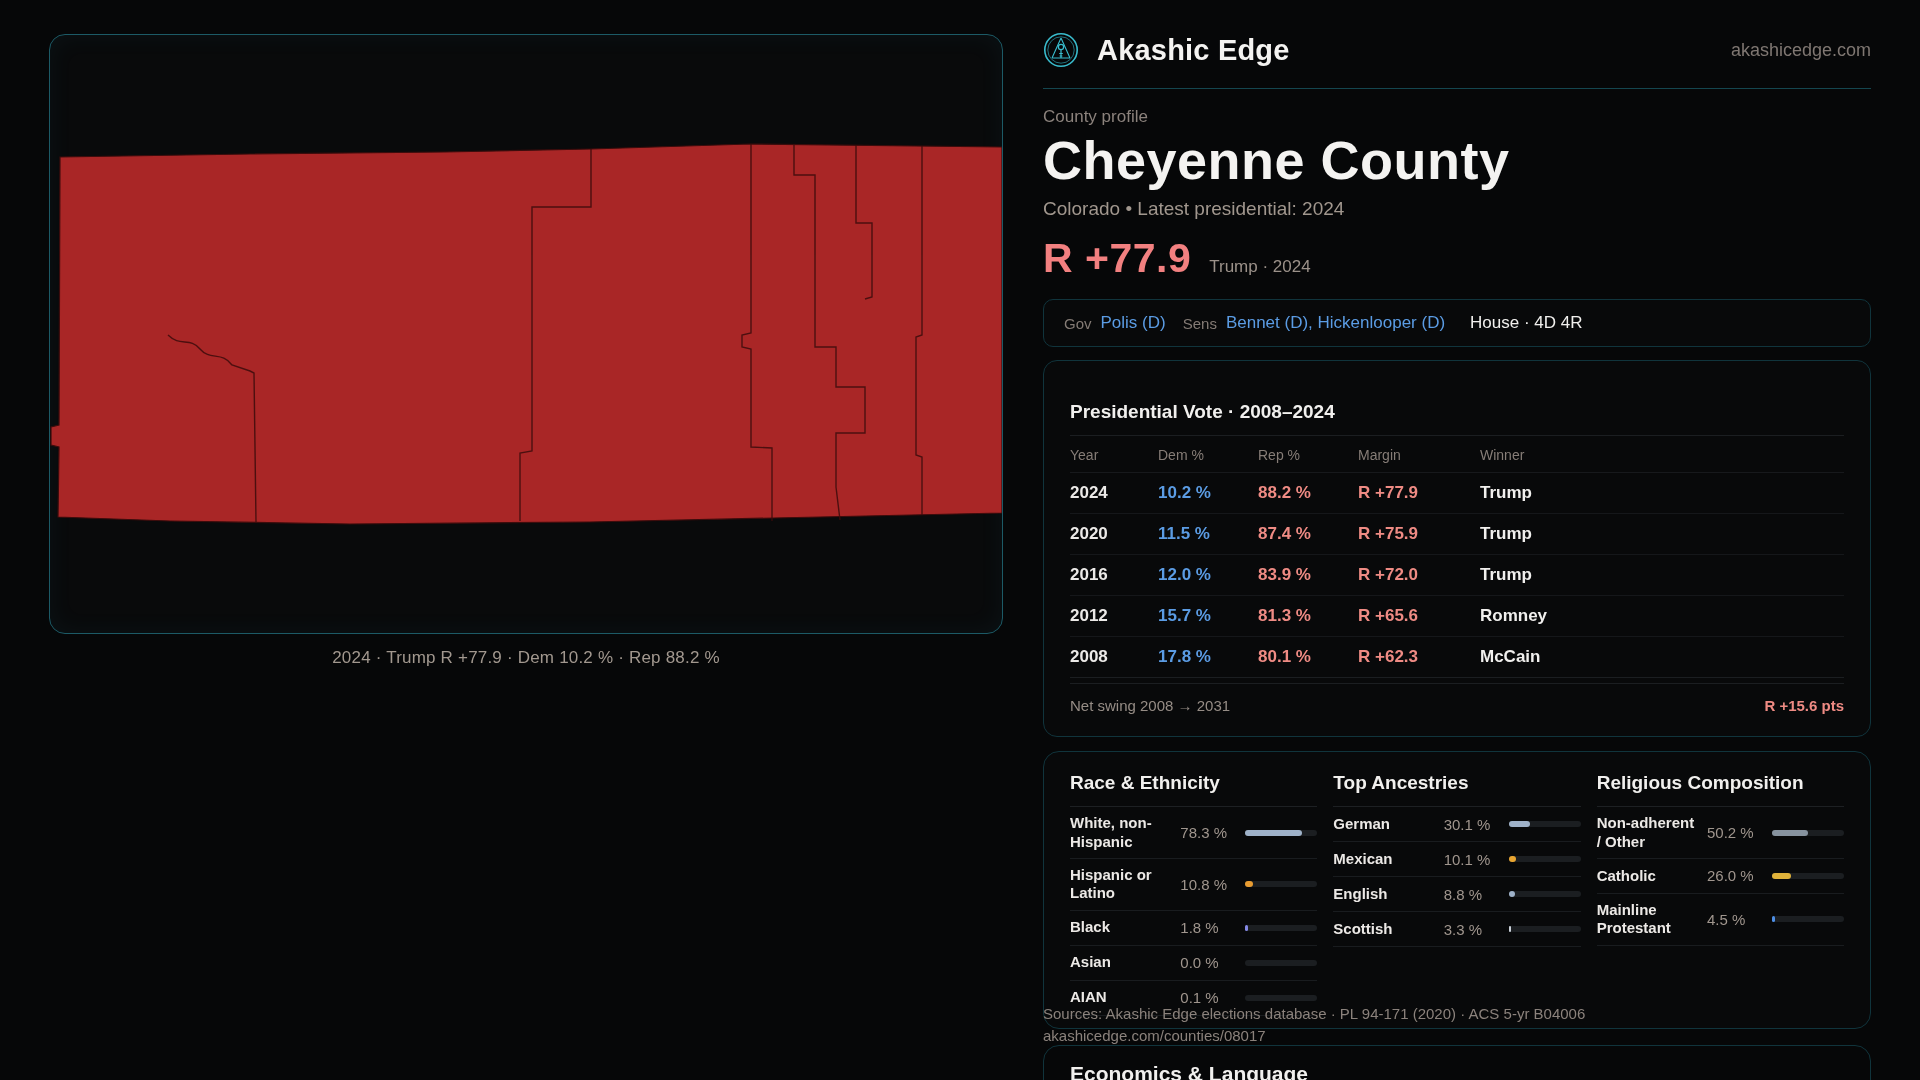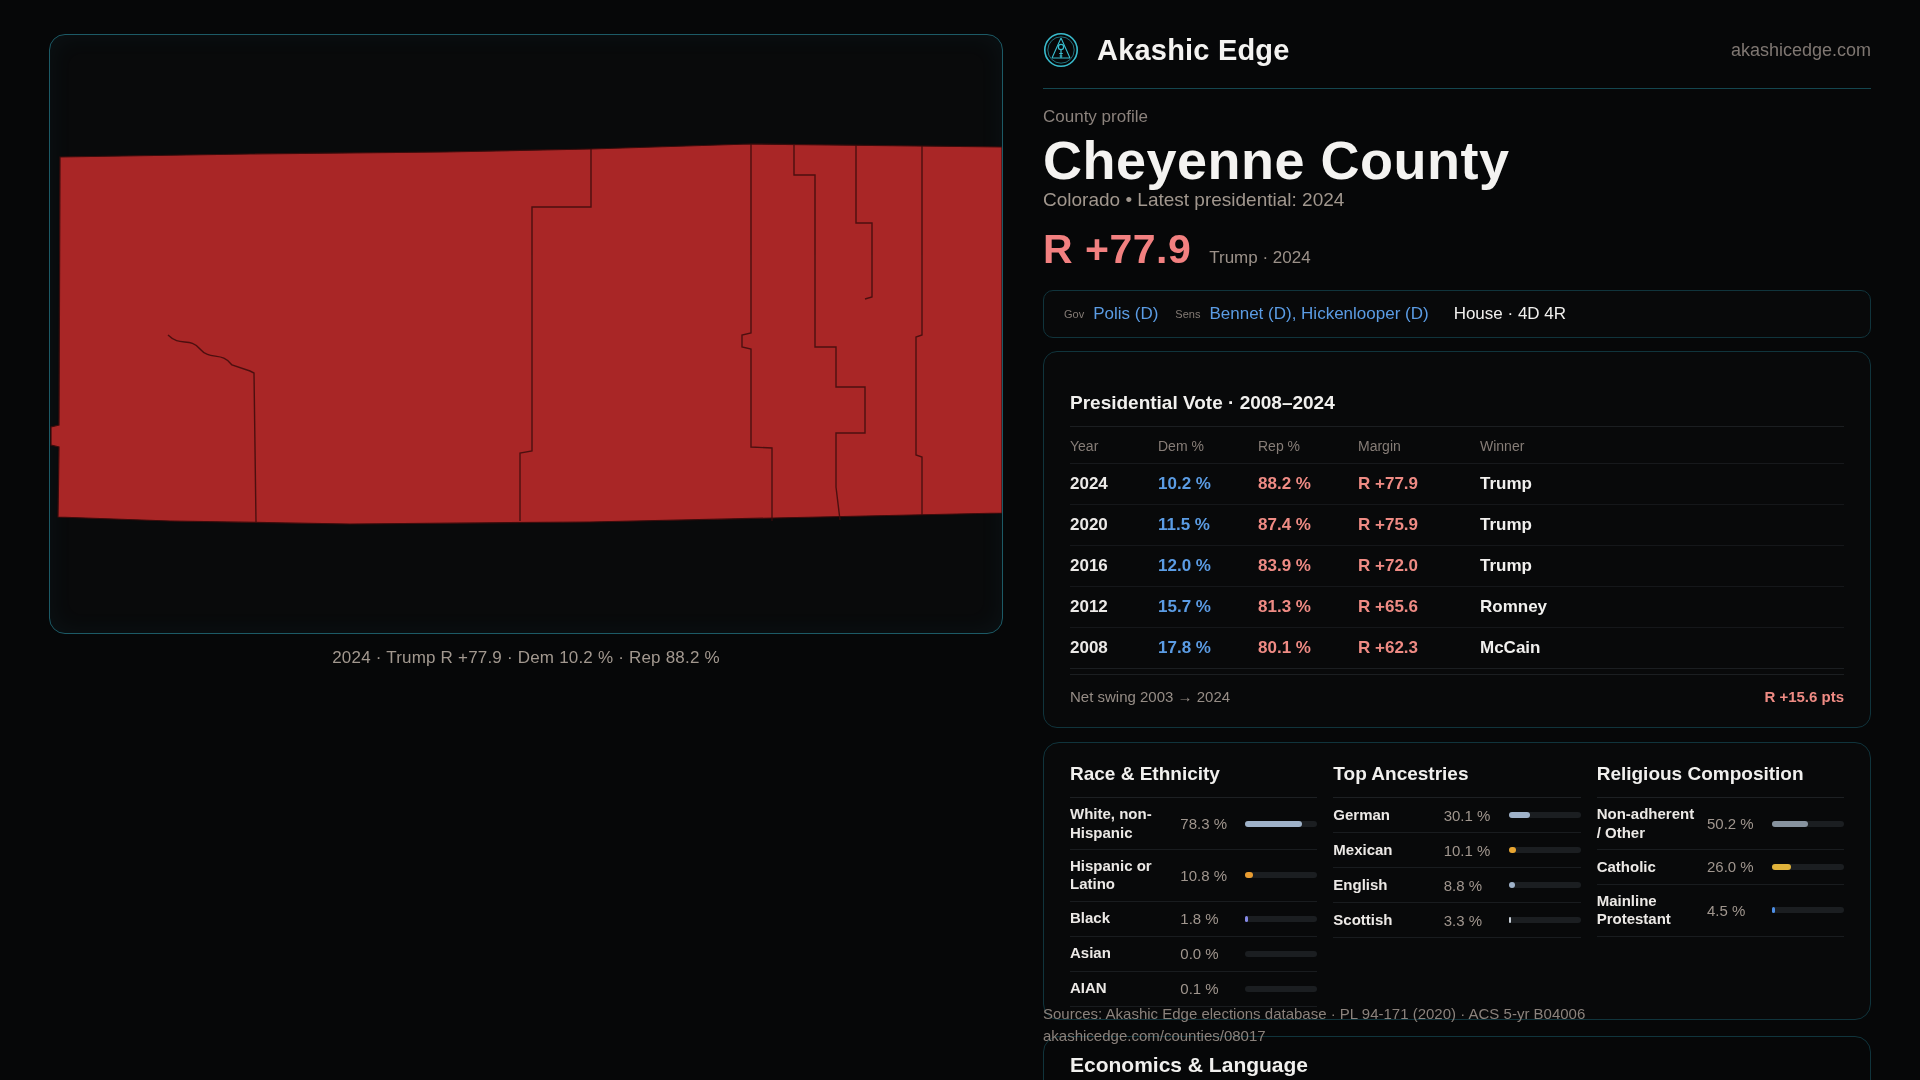--- a/index.html
+++ b/index.html
@@ -19,30 +19,30 @@
 
   .panel-header { display:flex; align-items:center; gap:18px;
                   padding:32px 0 20px; border-bottom:1px solid #14464f; }
   .logo { width:36px; height:36px; flex:0 0 auto; }
   .brand-name { font-size:29px; font-weight:700; color:#f4f3f1; letter-spacing:.2px; }
   .brand-domain { margin-left:auto; font-size:18px; color:#7f7772; }
 
   .eyebrow { margin-top:18px; font-size:17px; color:#8b827c; }
   .county-title { margin-top:4px; font-size:54px; font-weight:800; color:#f4f3f1;
                   line-height:1.08; letter-spacing:.5px; }
-  .subtitle { font-size:19px; color:#a1978e; }
+  .subtitle { margin-top:9px; font-size:19px; color:#a1978e; }
 
   .headline { margin-top:15px; display:flex; align-items:baseline; gap:18px; }
   .headline-margin { font-size:41px; font-weight:700; color:var(--marginc); letter-spacing:.5px; }
   .headline-note { font-size:17px; color:#9b9189; }
 
   .info-bar { margin-top:17px; display:flex; align-items:center; gap:9px;
               border:1px solid #10343c; background:#08090a; border-radius:10px;
               padding:13px 20px; font-size:17px; }
-  .mini-label { font-size:11px; color:#847b75; }
+  .mini-label { font-size:15px; color:#847b75; }
   .pol-link { color:var(--dem); font-weight:400; }
   .sens-label { margin-left:8px; }
   .house { color:#f1f0ee; font-weight:400; margin-left:16px; }
 
   .card { border:1px solid #10343c; background:#08090a; border-radius:14px; }
 
   
   .pv-card { margin-top:13px; padding:20px 26px 10px; }
   .pv-title { font-size:19px; font-weight:700; color:#f1f0ee; padding-bottom:12px;
               border-bottom:1px solid #1b1e21;margin-top:20px; }
@@ -174,21 +174,21 @@
         </div>
         <div class="pv-row">
           <div class="pv-year">2008</div>
           <div class="pv-dem">17.8 %</div>
           <div class="pv-rep">80.1 %</div>
           <div class="pv-margin">R +62.3</div>
           <div class="pv-winner">McCain</div>
         </div>
       </div>
     <div class="net-row">
-      <span>Net swing 2003 → 2024</span>
+      <span>Net swing 2008 → 2031</span>
       <span class="net-value">R +15.6 pts</span>
     </div>
   </div>
 
   <div class="card demo-card" id="demo-card">
       <div class="demo-col">
         <div class="demo-title">Race &amp; Ethnicity</div>
         <div class="stat-row">
           <div class="stat-label">White, non-Hispanic</div>
           <div class="stat-value">78.3 %</div>

